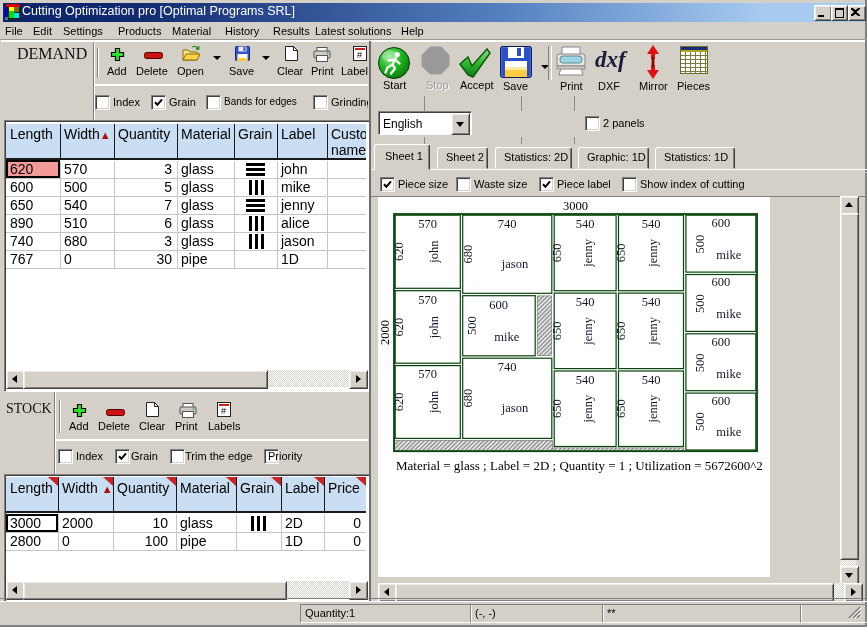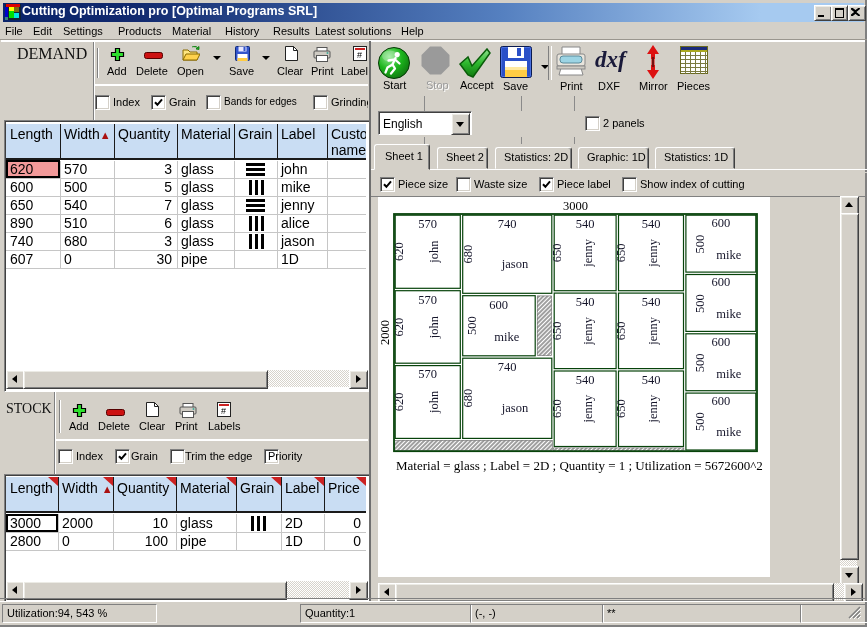--- a/index.html
+++ b/index.html
@@ -33,21 +33,21 @@
   <svg class="a" style="left:5px;top:4px" width="16" height="16" viewBox="0 0 16 16">
     <rect x="0" y="0" width="16" height="16" fill="#123"></rect>
     <rect x="1" y="0" width="14" height="3" fill="#dd0000"></rect>
     <rect x="0" y="3" width="3" height="10" fill="#0000cc"></rect>
     <rect x="4" y="3" width="5" height="4" fill="#ffff00"></rect>
     <rect x="9" y="3" width="5" height="5" fill="#7a6a10"></rect>
     <rect x="4" y="7" width="5" height="7" fill="#00dd00"></rect>
     <rect x="9" y="9" width="5" height="5" fill="#00e5e5"></rect>
     <rect x="0" y="13" width="3" height="3" fill="#3a8080"></rect>
   </svg>
-  <div class="a txt" style="left:22px;top:4px;font-size:12.5px;font-weight:bold;color:#fff">Cutting Optimization pro [Optimal Programs SRL]</div>
+  <div class="a txt" style="left:22px;top:4px;font-size:12.5px;font-weight:normal;color:#fff">Cutting Optimization pro [Optimal Programs SRL]</div>
 
   <div class="a" style="left:814px;top:5px;width:16px;height:14px;background:#d4d0c8;border:1px solid;border-color:#fff #404040 #404040 #fff;box-shadow:inset 1px 1px 0 #ecebe5, inset -1px -1px 0 #808080">
     <div class="a" style="left:3px;top:9px;width:6px;height:2px;background:#000"></div>
   </div>
   <div class="a" style="left:831px;top:5px;width:15px;height:14px;background:#d4d0c8;border:1px solid;border-color:#fff #404040 #404040 #fff;box-shadow:inset 1px 1px 0 #ecebe5, inset -1px -1px 0 #808080">
     <div class="a" style="left:3px;top:2px;width:7px;height:7px;border:1px solid #000;border-top-width:2px"></div>
   </div>
   <div class="a" style="left:848px;top:5px;width:16px;height:14px;background:#d4d0c8;border:1px solid;border-color:#fff #404040 #404040 #fff;box-shadow:inset 1px 1px 0 #ecebe5, inset -1px -1px 0 #808080">
     <svg class="a" style="left:2px;top:2px" width="9" height="8" viewBox="0 0 9 8">
         <path d="M0.5 0 L4.5 3.2 L8.5 0 M0.5 8 L4.5 4.8 L8.5 8" stroke="#000" stroke-width="1.6" fill="none"></path>
@@ -189,21 +189,21 @@
   <div class="cell" style="left:10px;top:215px">890</div>
     <div class="cell" style="left:64px;top:215px">510</div>
     <div class="cell" style="right:695px;top:215px">6</div>
     <div class="cell" style="left:181px;top:215px">glass</div>
     <div class="cell" style="left:281px;top:215px">alice</div>
   <div class="cell" style="left:10px;top:233px">740</div>
     <div class="cell" style="left:64px;top:233px">680</div>
     <div class="cell" style="right:695px;top:233px">3</div>
     <div class="cell" style="left:181px;top:233px">glass</div>
     <div class="cell" style="left:281px;top:233px">jason</div>
-  <div class="cell" style="left:10px;top:251px">607</div>
+  <div class="cell" style="left:10px;top:251px">767</div>
     <div class="cell" style="left:64px;top:251px">0</div>
     <div class="cell" style="right:695px;top:251px">30</div>
     <div class="cell" style="left:181px;top:251px">pipe</div>
     <div class="cell" style="left:281px;top:251px">1D</div>
 
   <div class="a" style="left:246px;top:163px;width:19px;height:3px;background:#000;box-shadow:0 5px 0 #000,0 10px 0 #000"></div>
   <div class="a" style="left:249px;top:180px;width:3px;height:15px;background:#000;box-shadow:6px 0 0 #000,12px 0 0 #000"></div>
   <div class="a" style="left:246px;top:199px;width:19px;height:3px;background:#000;box-shadow:0 5px 0 #000,0 10px 0 #000"></div>
   <div class="a" style="left:249px;top:216px;width:3px;height:15px;background:#000;box-shadow:6px 0 0 #000,12px 0 0 #000"></div>
   <div class="a" style="left:249px;top:234px;width:3px;height:15px;background:#000;box-shadow:6px 0 0 #000,12px 0 0 #000"></div>
@@ -582,21 +582,20 @@
     <div class="sbbtn" style="left:0;top:0;width:17px;height:17px">
         <div class="arr" style="left:5px;top:4px;border-top:4px solid transparent;border-bottom:4px solid transparent;border-right:5px solid #000"></div>
       </div>
     <div class="sbbtn" style="left:466px;top:0;width:17px;height:17px">
         <div class="arr" style="left:6px;top:4px;border-top:4px solid transparent;border-bottom:4px solid transparent;border-left:5px solid #000"></div>
       </div>
     <div class="sbthumb" style="left:17px;top:0;width:437px;height:17px"></div>
   </div>
 
   <div class="hline" style="left:0;top:598px;width:867px"></div>
-  <div class="statuscell" style="left:2px;width:149px">Utilization:94, 543 %</div>
   <div class="statuscell" style="left:300px;width:166px">Quantity:1</div>
   <div class="statuscell" style="left:470px;width:128px">(-, -)</div>
   <div class="statuscell" style="left:602px;width:194px">**</div>
   <div class="statuscell" style="left:800px;width:62px"></div>
   <svg class="a" style="left:848px;top:606px" width="13" height="13" viewBox="0 0 13 13">
     <path d="M12 1 L1 12 M12 5 L5 12 M12 9 L9 12" stroke="#808080" stroke-width="1.5"></path>
     <path d="M13 2 L2 13 M13 6 L6 13 M13 10 L10 13" stroke="#fff" stroke-width="1"></path>
   </svg>
 </div>
 

